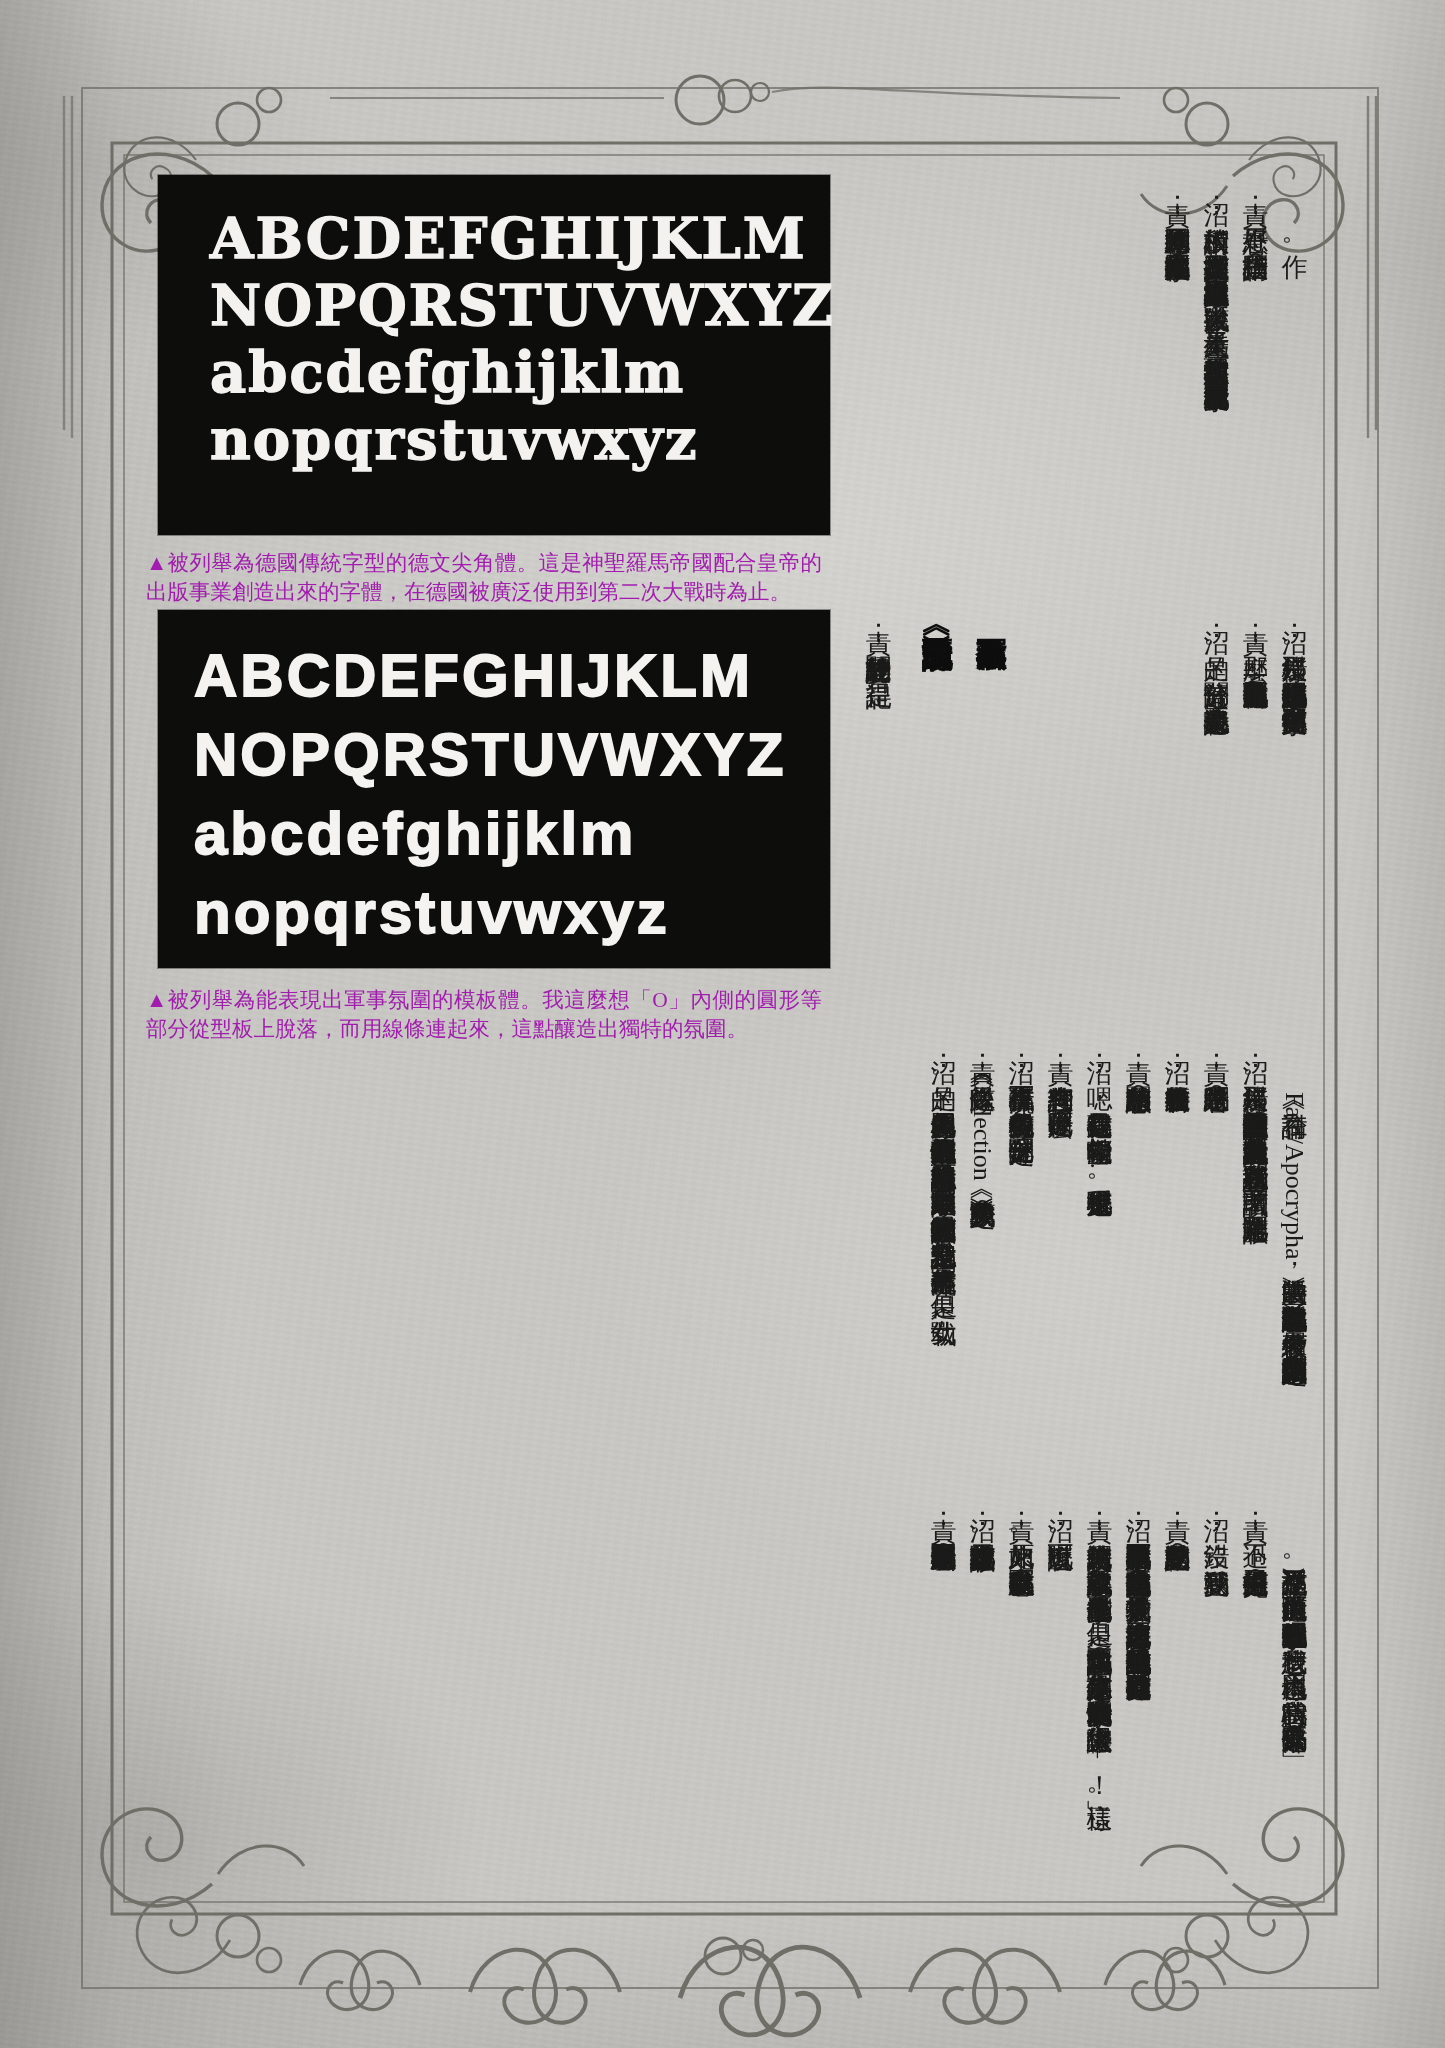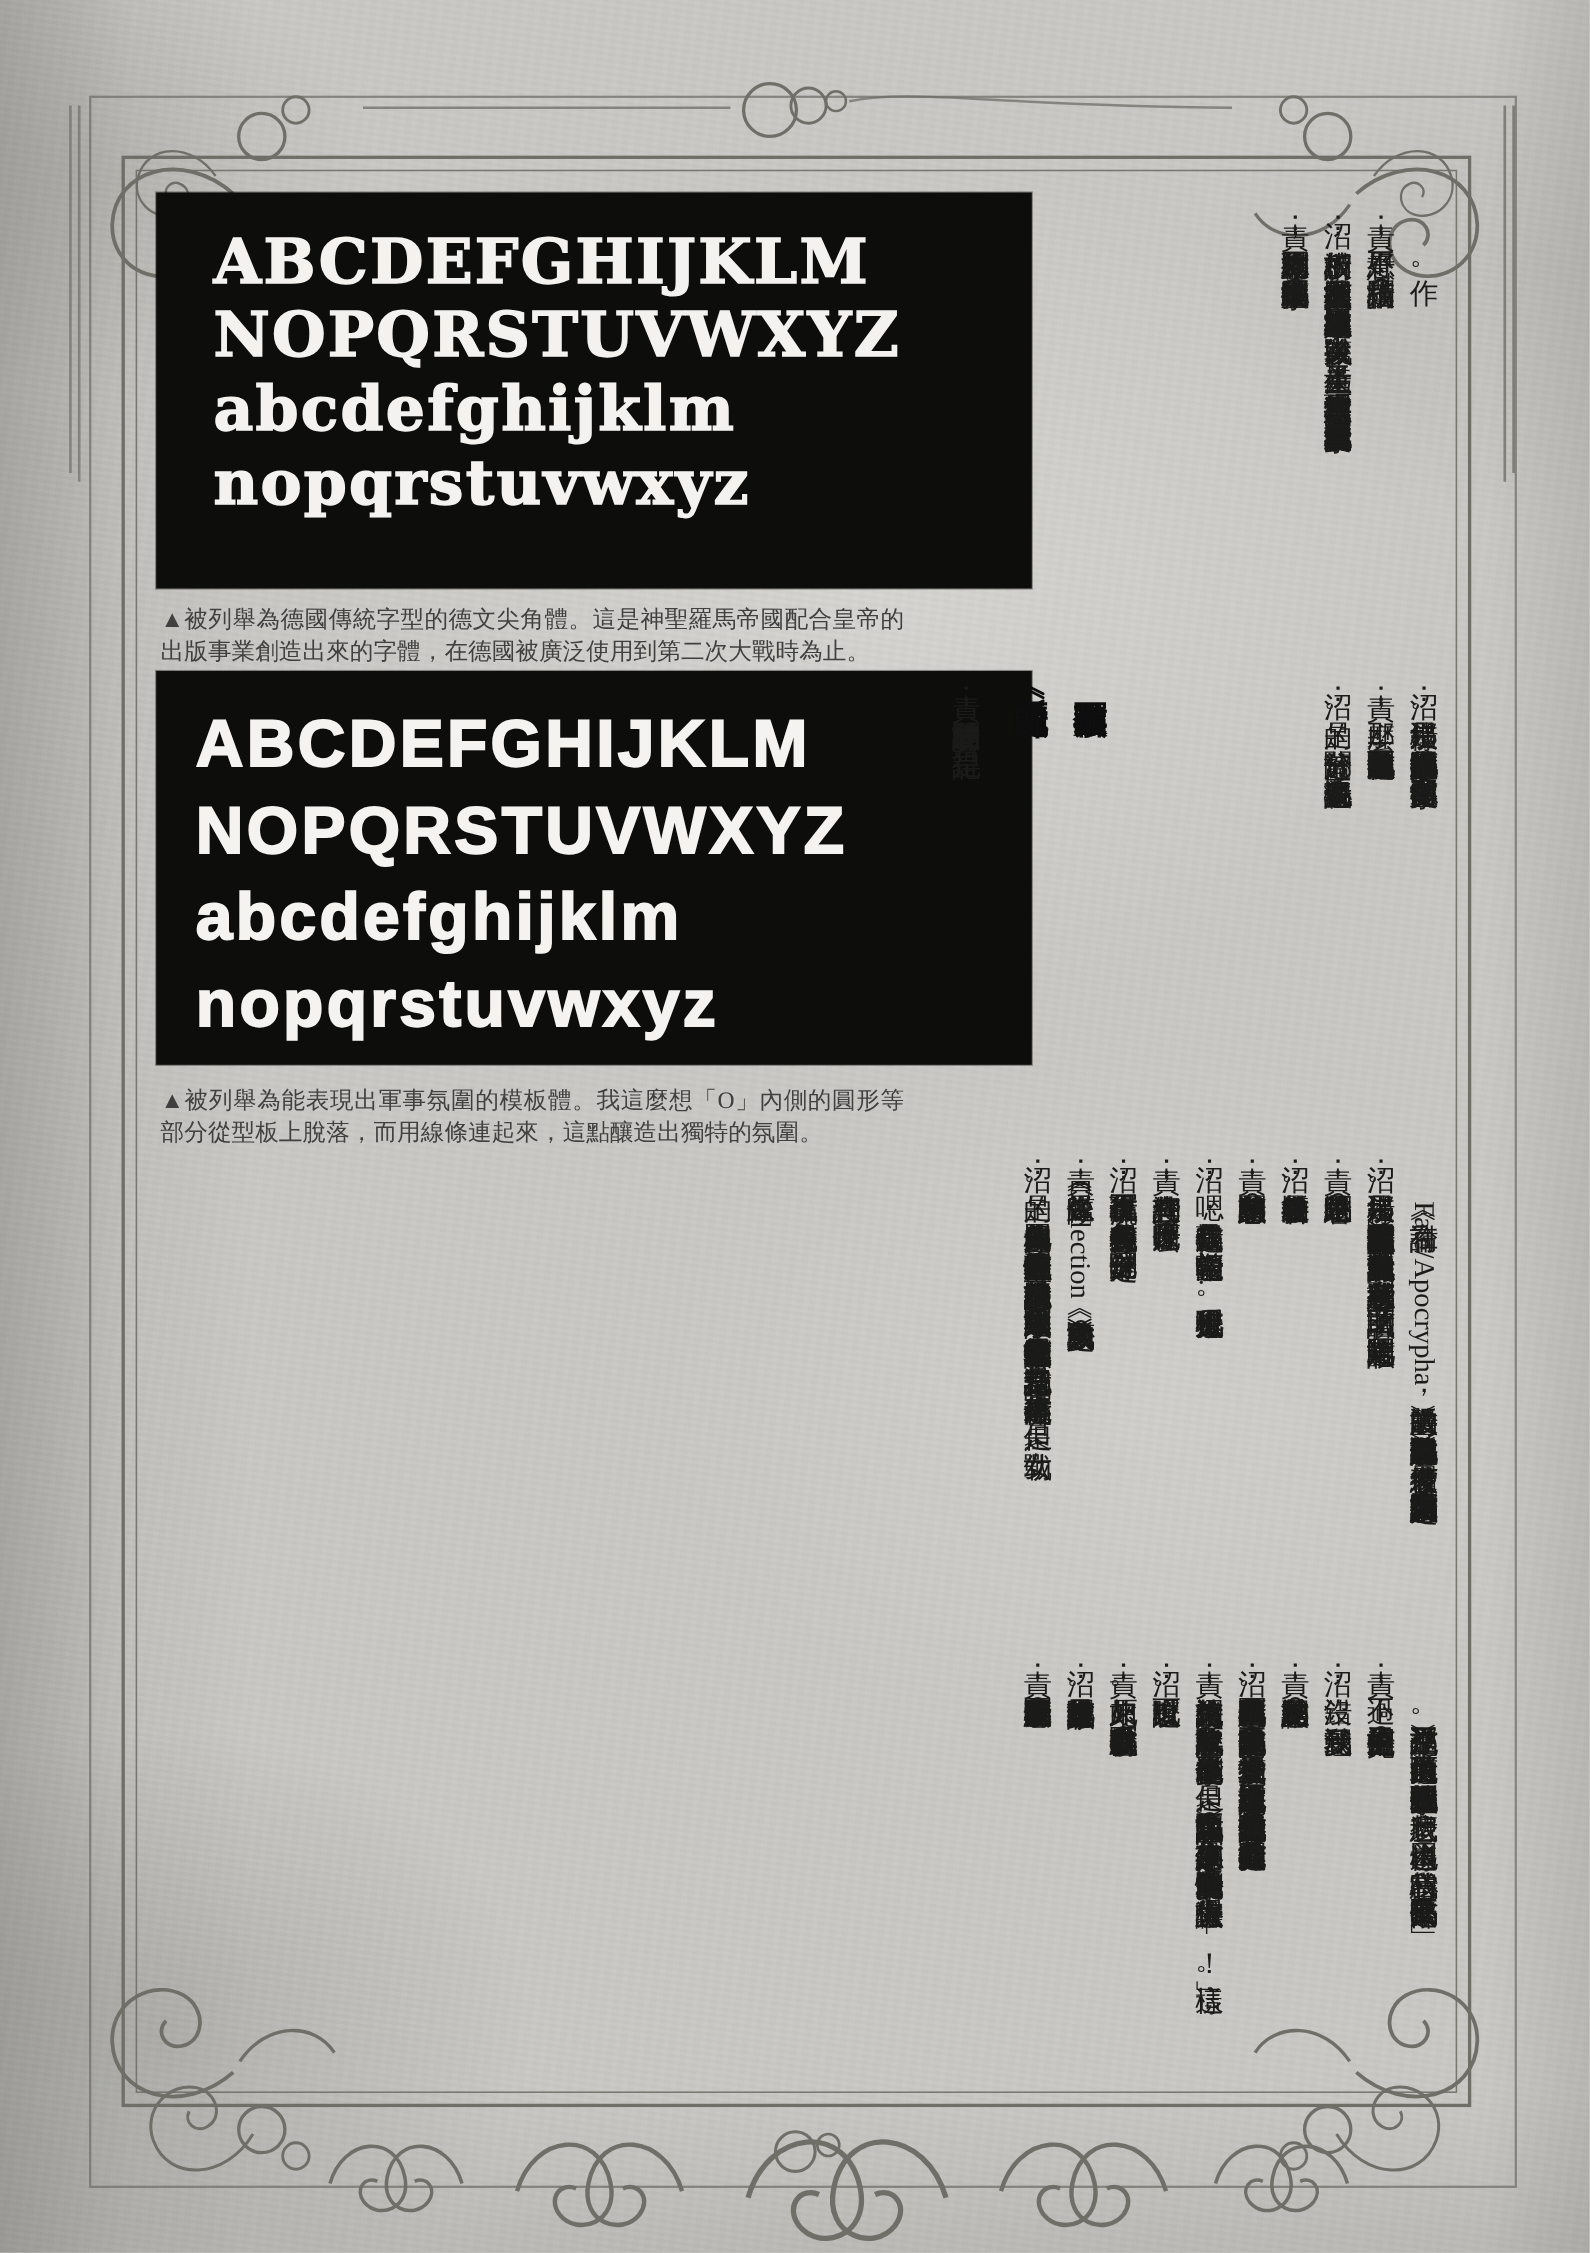--- a/index.html
+++ b/index.html
@@ -24,41 +24,41 @@
     position:absolute;inset:0;z-index:1;pointer-events:none;opacity:.5;
     background:
       repeating-linear-gradient(8deg, rgba(255,255,255,.030) 0 3px, rgba(40,40,38,.028) 3px 6px),
       repeating-linear-gradient(97deg, rgba(255,255,255,.02) 0 5px, rgba(60,60,56,.02) 5px 11px);
   }
   svg.frame{position:absolute;left:0;top:0;z-index:2;pointer-events:none;}
   .orn *{stroke:#6f6e67;fill:none;}
 
   
   .spec-box{
-    position:absolute;left:142px;width:796px;background:#0d0d0c;z-index:3;
+    position:absolute;left:158px;width:672px;background:#0d0d0c;z-index:3;
     box-shadow:0 0 0 1px rgba(0,0,0,.35);
   }
   #fraktur-box{top:175px;height:360px;padding:0;}
   #stencil-box{top:610px;height:358px;}
   .spec-rows{height:100%;}
   #fraktur-box .spec-rows{padding:30px 0 0 52px;}
   #stencil-box .spec-rows{padding:26px 0 0 36px;}
   .fraktur-row{
     font-family:"DejaVu Serif","Liberation Serif",serif;font-weight:700;
     color:#f3f2ef;font-size:56px;line-height:67px;letter-spacing:2px;
     -webkit-text-stroke:1.4px #f3f2ef;white-space:nowrap;
   }
   .stencil-row{
     font-family:"Liberation Sans","DejaVu Sans",sans-serif;font-weight:700;
     color:#f4f3f0;font-size:60px;line-height:79px;letter-spacing:3px;
     -webkit-text-stroke:1.8px #f4f3f0;white-space:nowrap;
   }
   .caption{
     position:absolute;left:146px;width:676px;z-index:3;
-    color:#404040;font-size:21.5px;line-height:29px;text-align:justify;
+    color:#a21caf;font-size:21.5px;line-height:29px;text-align:justify;
     font-family:"Liberation Serif","DejaVu Serif",serif;
   }
   #caption-1{top:549px;}
   #caption-2{top:986px;}
 
   
   .vband{
     position:absolute;z-index:3;writing-mode:vertical-rl;text-orientation:mixed;
     font-size:26px;line-height:39px;color:#1b1b1a;letter-spacing:0;
     font-family:"Liberation Serif","DejaVu Serif",serif;

